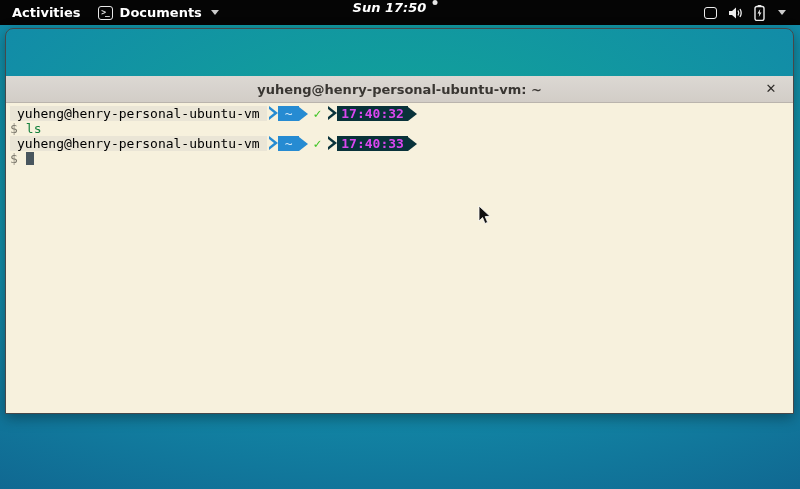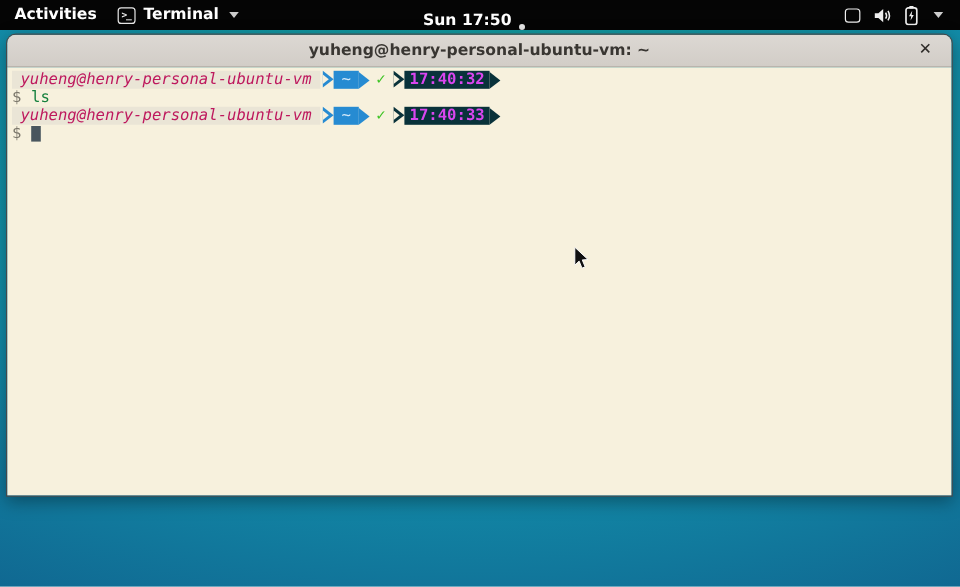--- a/index.html
+++ b/index.html
@@ -22,53 +22,53 @@
     width:15px; height:14px; border:1px solid #e8e8e8; border-radius:3px;
     font-family:"DejaVu Sans Mono", monospace; font-size:8px; font-weight:bold;
     line-height:12px; text-align:center; letter-spacing:-1px; color:#e8e8e8;
   }
   .caret-down {
     width:0; height:0; border-left:4px solid transparent; border-right:4px solid transparent;
     border-top:5px solid #ccc; margin-left:2px;
   }
   .clock-box {
     position:absolute; left:50%; top:0; height:25px; transform:translateX(-56%);
-    display:flex; align-items:flex-end; gap:6px;
+    display:flex; align-items:flex-start; gap:6px;font-style:italic;
   }
   .notif-dot { width:5px; height:5px; border-radius:50%; background:#e6e6e6; }
   .status-icons { position:absolute; right:14px; top:0; height:25px; display:flex; align-items:center; gap:11px; }
   .display-ic { width:13px; height:12px; border:1.5px solid #eee; border-radius:3px; }
 
   
   .window {
     position:absolute; left:5px; top:28px; width:789px; height:386px;
     border:1px solid #46484a; border-radius:8px 8px 0 0;
     overflow:hidden; box-shadow:0 4px 14px rgba(0,0,0,.35);
   }
   .titlebar {
     height:27px; background:linear-gradient(#dcd8d3,#d2cdc7);
     border-bottom:1px solid #bab4ad;
     display:flex; align-items:center; justify-content:center;
-    font-size:13px; font-weight:bold; color:#393632; position:relative;
+    font-size:13px; font-weight:bold; color:#393632; position:relative;margin-top:47px;
   }
   .close-btn {
     position:absolute; right:13px; top:4px; width:18px; height:18px;
     font-size:13px; font-weight:bold; color:#2f2c29; text-align:center; line-height:18px;
     cursor:default;
   }
 
   .term {
     height:357px; background:#f7f1dd; padding:3px 4px;
     font-family:"DejaVu Sans Mono", monospace; font-size:13px; line-height:15px;
     color:#3a3a38;
   }
   .row { display:flex; align-items:center; height:15px; white-space:pre; }
 
   
-  .seg-user { background:#eae5d6; color:#be185d; padding:0 7px; height:15px; line-height:15px;font-style:italic; }
+  .seg-user { background:#eae5d6; color:#000000; padding:0 7px; height:15px; line-height:15px; }
   .pl-head { position:relative; width:9px; height:15px; flex:0 0 9px; margin-left:2px; }
   .pl-head::before {
     content:""; position:absolute; left:0; top:0;
     border-top:7.5px solid transparent; border-bottom:7.5px solid transparent;
     border-left:9px solid var(--seg);
   }
   .pl-head::after {
     content:""; position:absolute; left:0; top:3px;
     border-top:4.5px solid transparent; border-bottom:4.5px solid transparent;
     border-left:5px solid #f7f1dd;
@@ -92,21 +92,21 @@
 </style>
 </head>
 <body>
 
 <div class="screen">
 
   <div class="topbar">
     <span class="activities">Activities</span>
     <div class="app-menu">
       <span class="term-glyph">&gt;_</span>
-      <span>Terminal</span>
+      <span>Documents</span>
       <span class="caret-down"></span>
     </div>
     <div class="clock-box">
       <span>Sun 17:50</span>
       <span class="notif-dot"></span>
     </div>
     <div class="status-icons">
       <span class="display-ic"></span>
       <svg width="15" height="14" viewBox="0 0 15 14">
         <polygon points="1,5 4,5 8,1.5 8,12.5 4,9 1,9" fill="#eee"></polygon>

